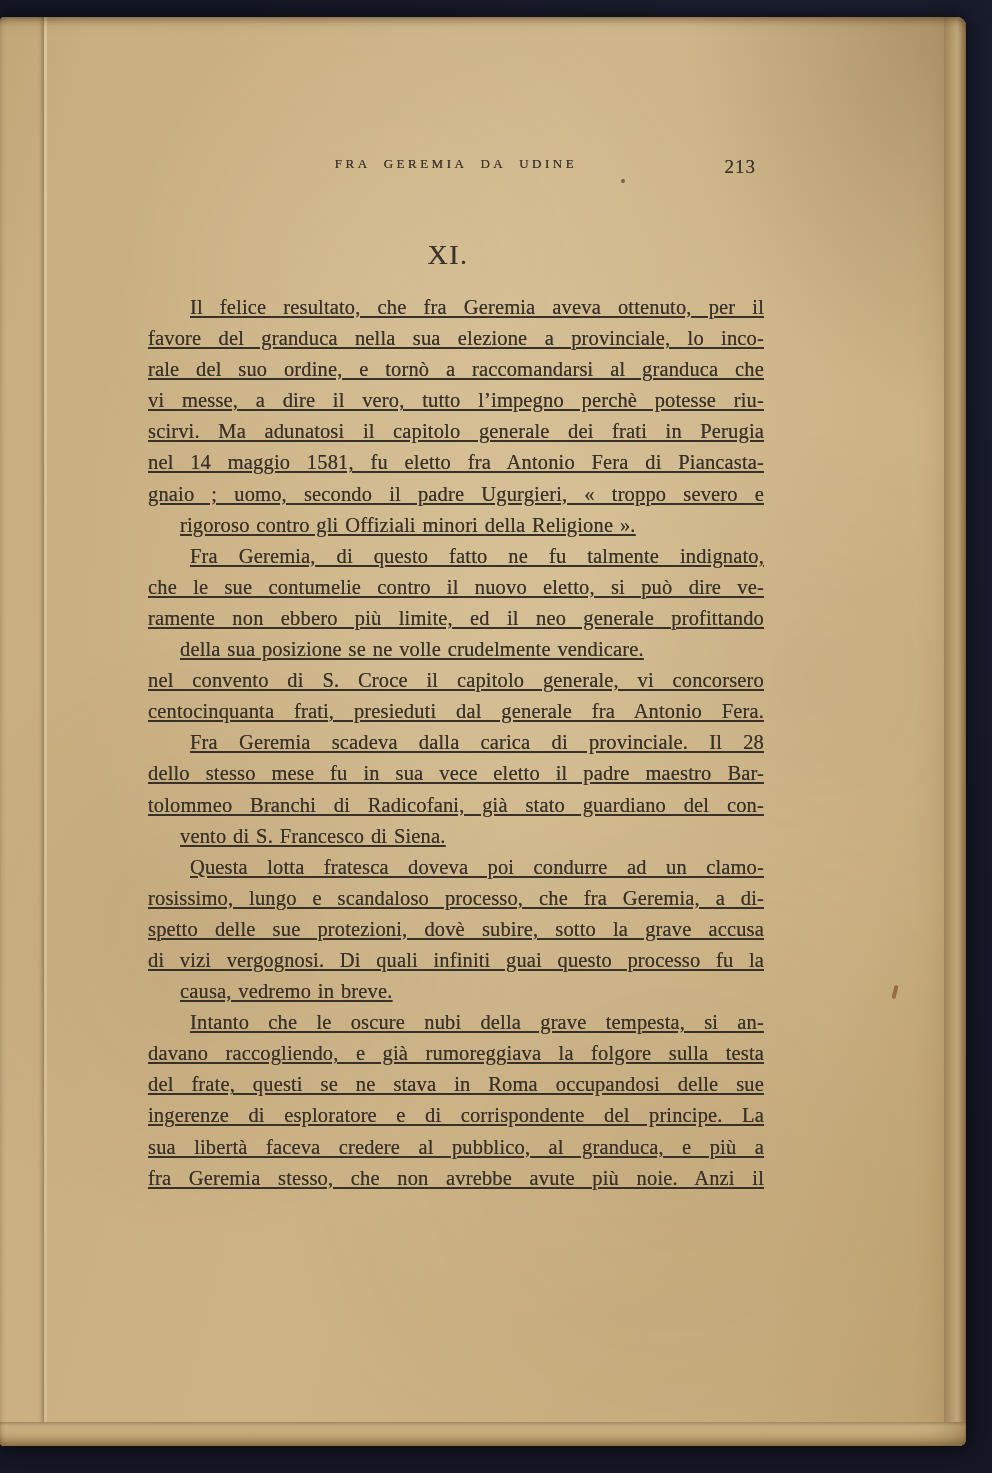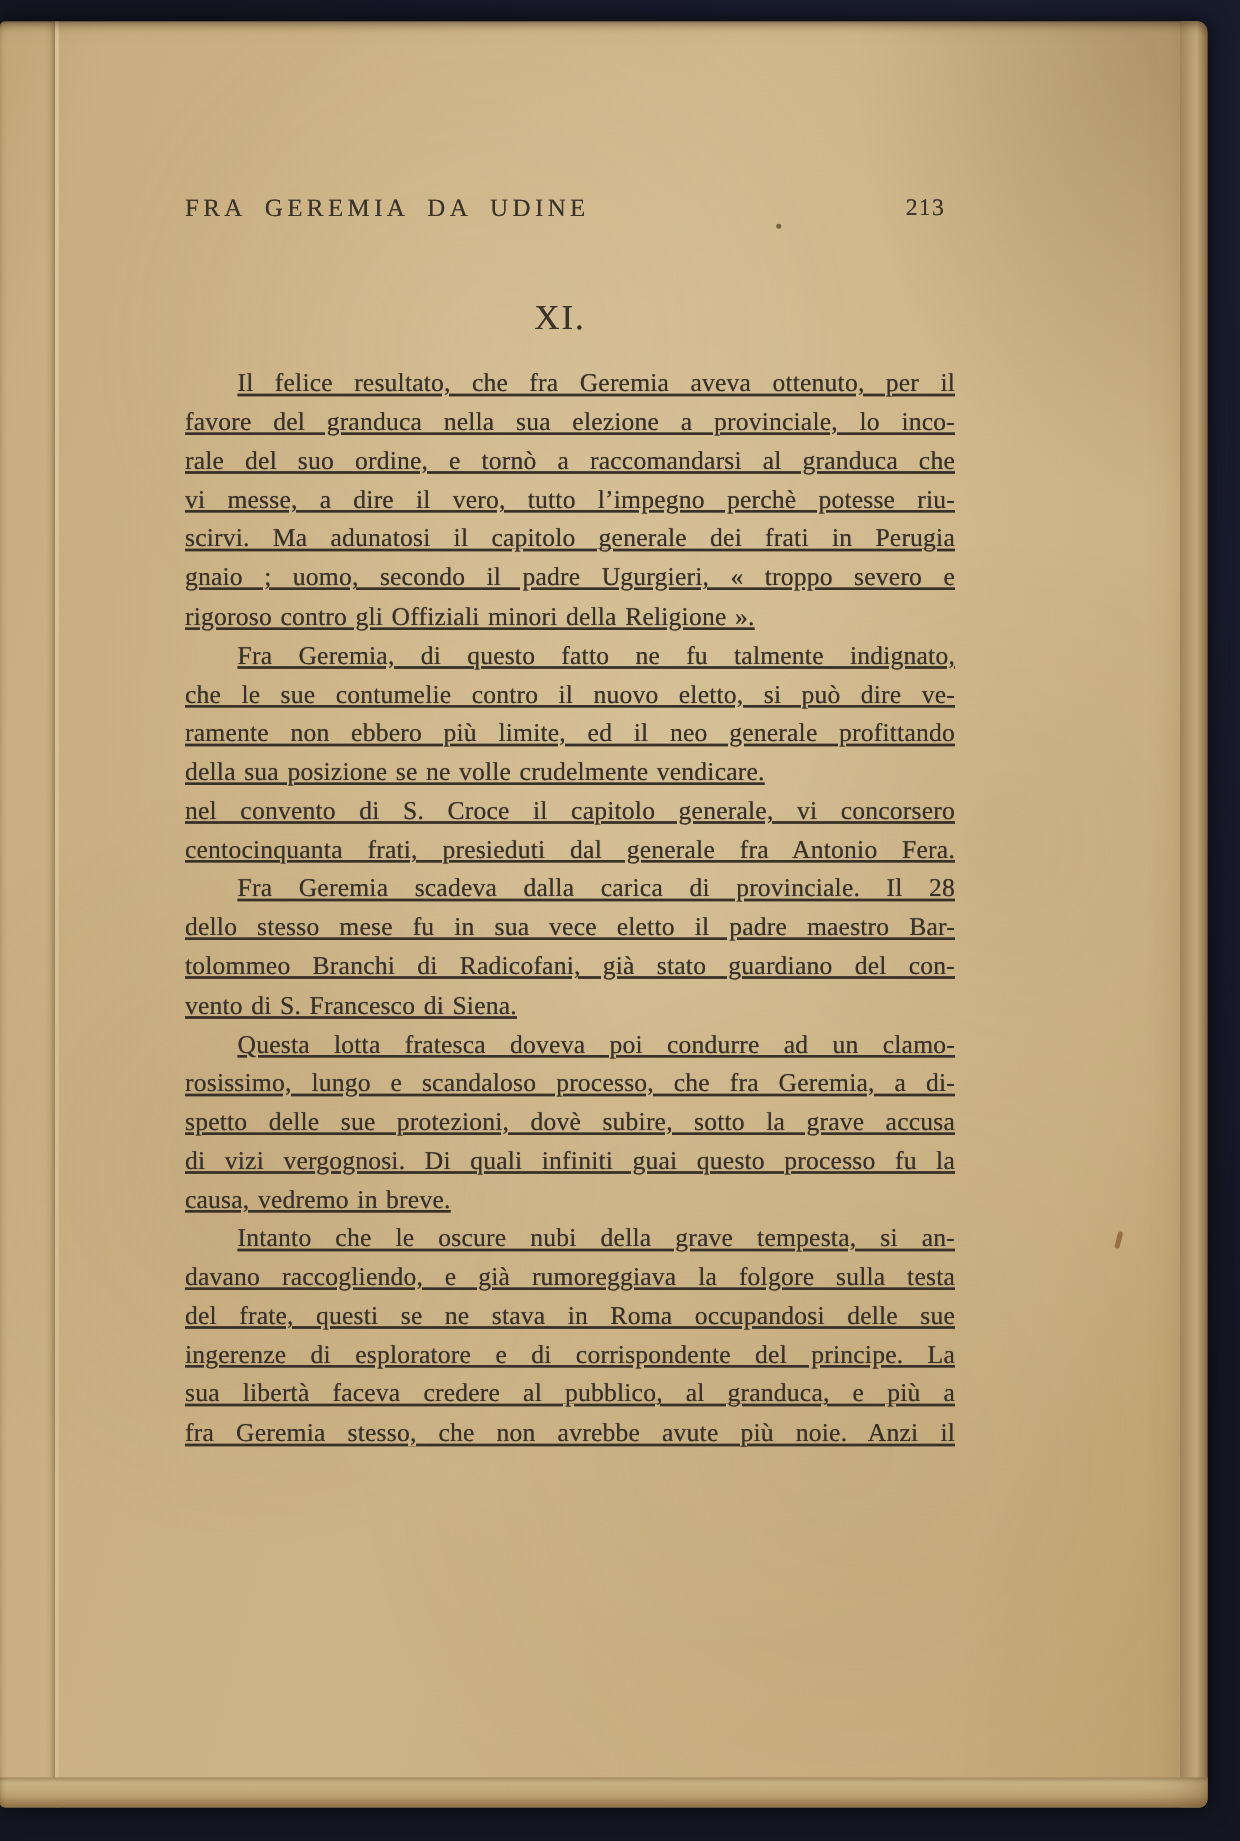--- a/index.html
+++ b/index.html
@@ -128,21 +128,22 @@
   .running-header {
     position: absolute;
     left: 148px;
     top: 139px;
     width: 616px;
     height: 26px;
     color: #3c342a;
   }
   .running-title {
     display: block;
-    font-size: 20px;
+    text-align: center;
+    font-size: 13px;
     letter-spacing: 3.5px;
     word-spacing: 7px;
     text-shadow: 0 0 0.5px rgba(60,52,42,0.8);
     font-family: Liberation Serif, serif;
   }
   .page-number {
     position: absolute;
     right: 8px;
     top: 0;
     font-size: 19px;
@@ -178,20 +179,21 @@
     text-align: justify;
     text-align-last: justify;
     white-space: normal;
     text-decoration: underline;
   }
   .line.first {
     text-indent: 42px;
   }
   .line.endline {
     text-align-last: left;
+    margin-left: 32px;
   }
 </style>
 </head>
 <body>
 
 <div class="page">
   <div class="left-underpage"></div>
   <div class="left-crease-highlight"></div>
   <div class="right-edge-band"></div>
   <div class="bottom-edge-band"></div>
@@ -206,20 +208,21 @@
 
   <div class="section-heading">XI.</div>
 
   <div class="text-body">
     <div>
       <div class="line first">Il felice resultato, che fra Geremia aveva ottenuto, per il</div>
       <div class="line">favore del granduca nella sua elezione a provinciale, lo inco-</div>
       <div class="line">rale del suo ordine, e tornò a raccomandarsi al granduca che</div>
       <div class="line">vi messe, a dire il vero, tutto l’impegno perchè potesse riu-</div>
       <div class="line">scirvi. Ma adunatosi il capitolo generale dei frati in Perugia</div>
+      <div class="line">nel 14 maggio 1581, fu eletto fra Antonio Fera di Piancasta-</div>
       <div class="line">gnaio ; uomo, secondo il padre Ugurgieri, « troppo severo e</div>
       <div class="line endline">rigoroso contro gli Offiziali minori della Religione ».</div>
     </div>
     <div>
       <div class="line first">Fra Geremia, di questo fatto ne fu talmente indignato,</div>
       <div class="line">che le sue contumelie contro il nuovo eletto, si può dire ve-</div>
       <div class="line">ramente non ebbero più limite, ed il neo generale profittando</div>
       <div class="line endline">della sua posizione se ne volle crudelmente vendicare.</div>
     </div>
     <div>

